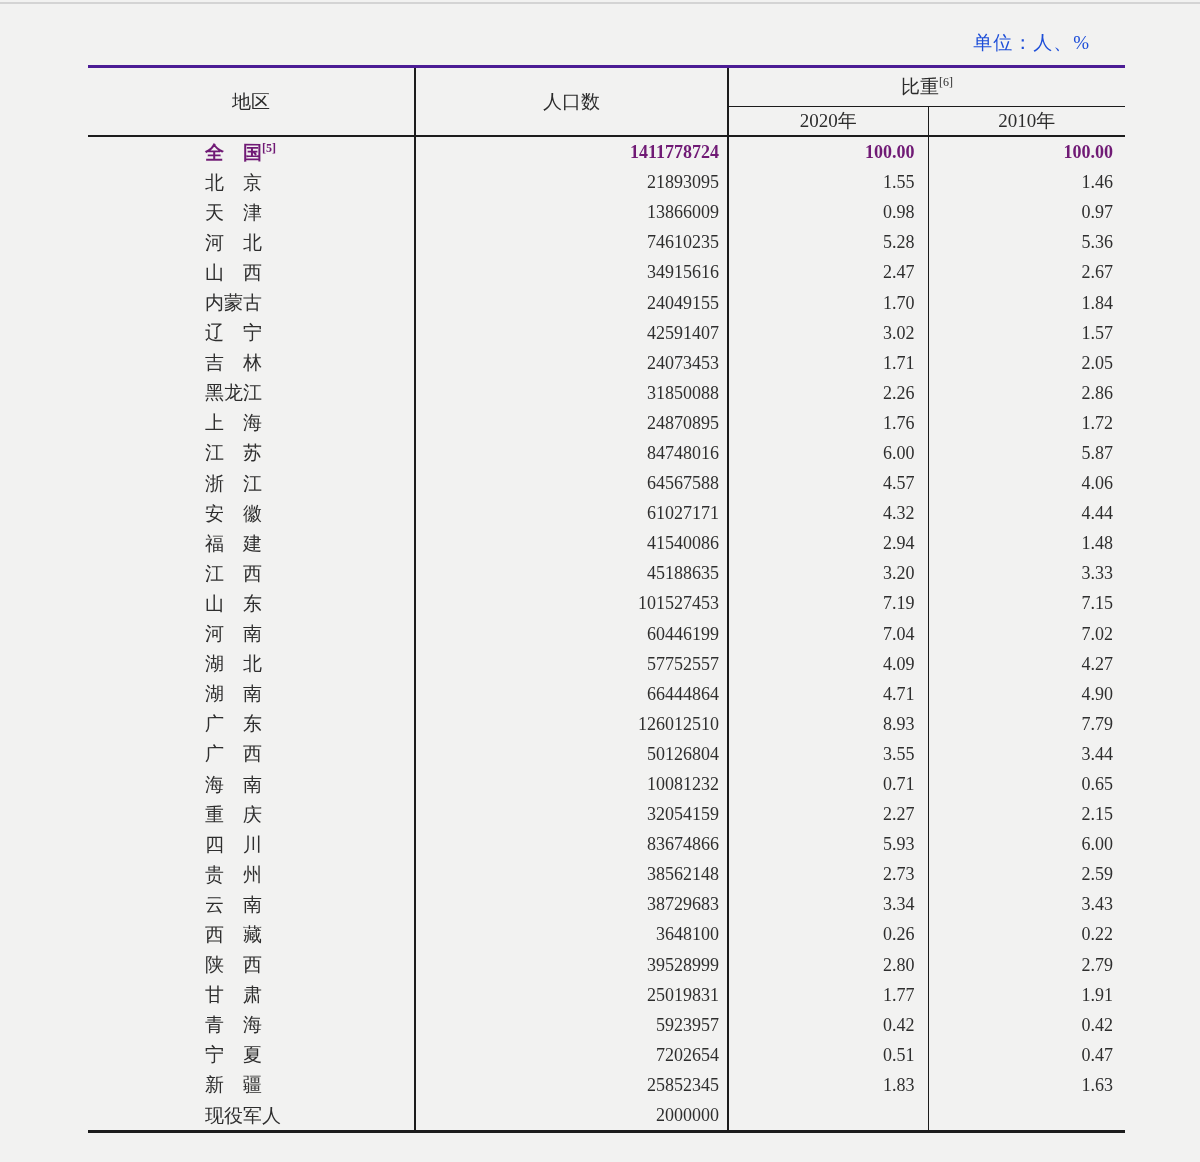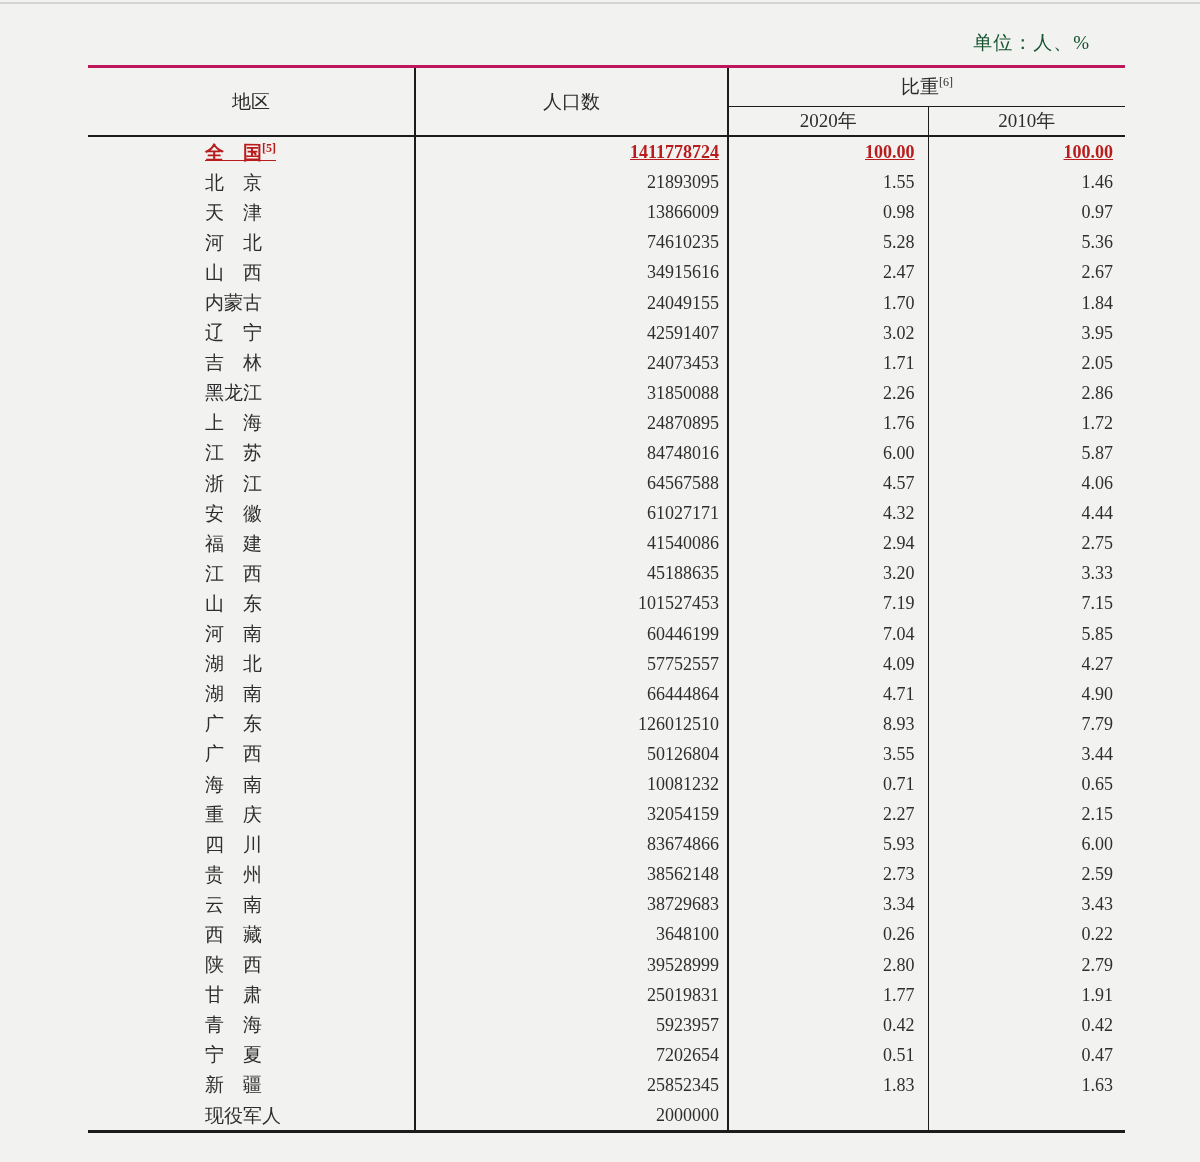--- a/index.html
+++ b/index.html
@@ -20,30 +20,30 @@
     width: 1200px;
     height: 2px;
     background: #d4d4d4;
   }
   .unit-label {
     position: absolute;
     top: 30px;
     right: 110px;
     font-size: 19px;
     letter-spacing: 1px;
-    color: #14532d;
+    color: #1d4ed8;
   }
   table.census {
     position: absolute;
     left: 88px;
     top: 65px;
     width: 1037px;
     border-collapse: collapse;
     table-layout: fixed;
-    border-top: 3px solid #be185d;
+    border-top: 3px solid #4c1d95;
     border-bottom: 3.5px solid #1c1c1c;
   }
   thead th {
     font-weight: normal;
     font-size: 19px;
     color: #2c2c2c;
     padding: 0;
     text-align: center;
     vertical-align: middle;
   }
@@ -86,22 +86,21 @@
     text-align: right;
     padding-right: 13px;
     border-right: 1.5px solid #1c1c1c;
   }
   td.td-2010 {
     text-align: right;
     padding-right: 12px;
   }
   tr.national-row td {
     font-weight: bold;
-    color: #b91c1c;
-    text-decoration: underline;
+    color: #701a75;
   }
   sup.footnote {
     font-size: 12px;
     line-height: 0;
     vertical-align: super;
   }
 </style>
 </head>
 <body>
 
@@ -161,21 +160,21 @@
       <tr>
         <td class="td-region"><span>内蒙古</span></td>
         <td class="td-pop"><span>24049155</span></td>
         <td class="td-2020"><span>1.70</span></td>
         <td class="td-2010"><span>1.84</span></td>
       </tr>
       <tr>
         <td class="td-region"><span>辽　宁</span></td>
         <td class="td-pop"><span>42591407</span></td>
         <td class="td-2020"><span>3.02</span></td>
-        <td class="td-2010"><span>3.95</span></td>
+        <td class="td-2010"><span>1.57</span></td>
       </tr>
       <tr>
         <td class="td-region"><span>吉　林</span></td>
         <td class="td-pop"><span>24073453</span></td>
         <td class="td-2020"><span>1.71</span></td>
         <td class="td-2010"><span>2.05</span></td>
       </tr>
       <tr>
         <td class="td-region"><span>黑龙江</span></td>
         <td class="td-pop"><span>31850088</span></td>
@@ -203,39 +202,39 @@
       <tr>
         <td class="td-region"><span>安　徽</span></td>
         <td class="td-pop"><span>61027171</span></td>
         <td class="td-2020"><span>4.32</span></td>
         <td class="td-2010"><span>4.44</span></td>
       </tr>
       <tr>
         <td class="td-region"><span>福　建</span></td>
         <td class="td-pop"><span>41540086</span></td>
         <td class="td-2020"><span>2.94</span></td>
-        <td class="td-2010"><span>2.75</span></td>
+        <td class="td-2010"><span>1.48</span></td>
       </tr>
       <tr>
         <td class="td-region"><span>江　西</span></td>
         <td class="td-pop"><span>45188635</span></td>
         <td class="td-2020"><span>3.20</span></td>
         <td class="td-2010"><span>3.33</span></td>
       </tr>
       <tr>
         <td class="td-region"><span>山　东</span></td>
         <td class="td-pop"><span>101527453</span></td>
         <td class="td-2020"><span>7.19</span></td>
         <td class="td-2010"><span>7.15</span></td>
       </tr>
       <tr>
         <td class="td-region"><span>河　南</span></td>
         <td class="td-pop"><span>60446199</span></td>
         <td class="td-2020"><span>7.04</span></td>
-        <td class="td-2010"><span>5.85</span></td>
+        <td class="td-2010"><span>7.02</span></td>
       </tr>
       <tr>
         <td class="td-region"><span>湖　北</span></td>
         <td class="td-pop"><span>57752557</span></td>
         <td class="td-2020"><span>4.09</span></td>
         <td class="td-2010"><span>4.27</span></td>
       </tr>
       <tr>
         <td class="td-region"><span>湖　南</span></td>
         <td class="td-pop"><span>66444864</span></td>

